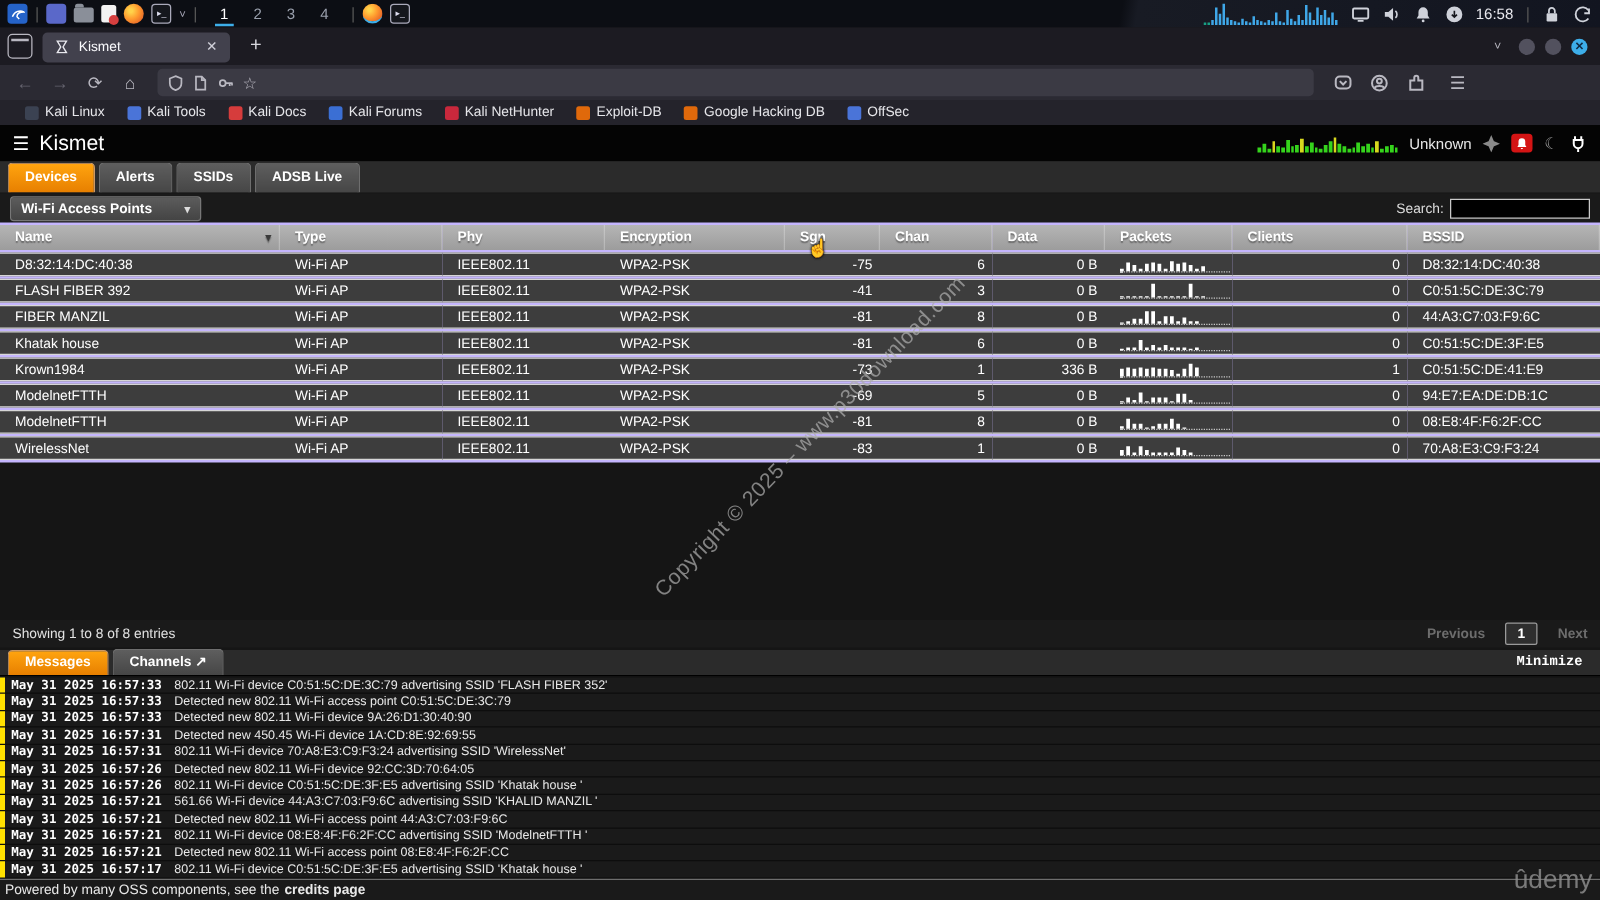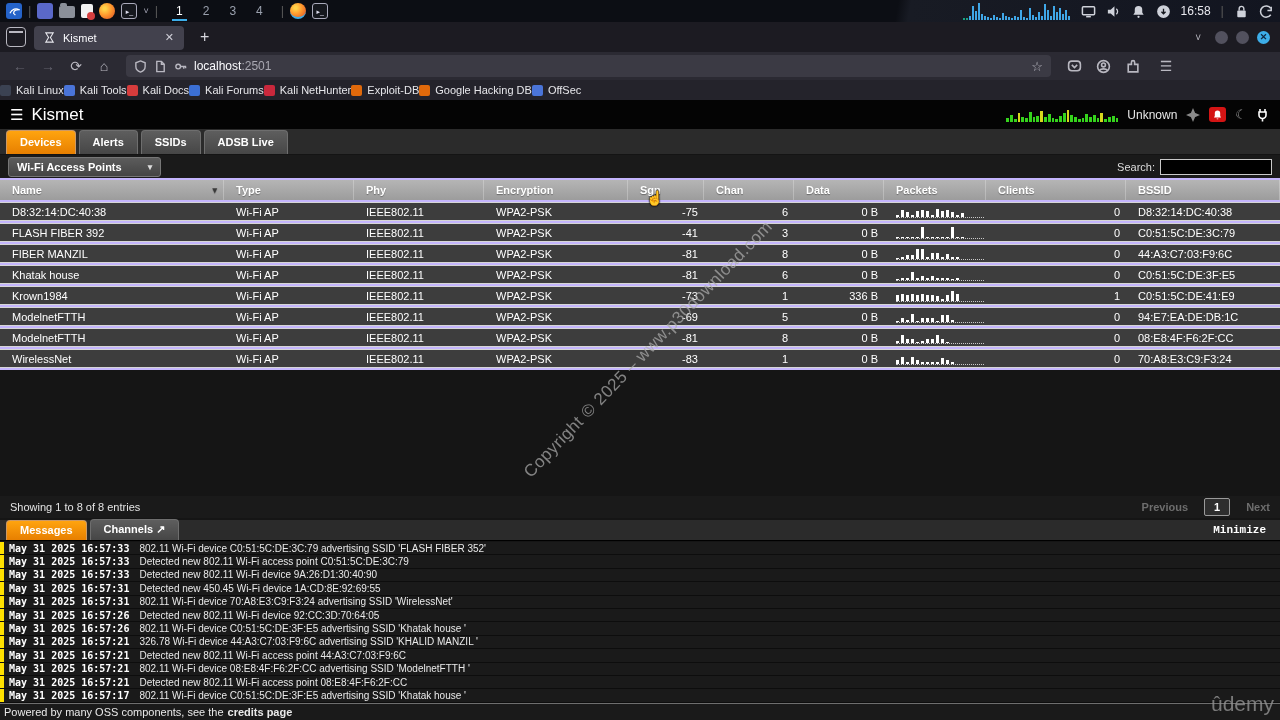--- a/index.html
+++ b/index.html
@@ -51,21 +51,21 @@
   .navbar { position:absolute; left:0; top:52px; width:1280px; height:28px; background:#2b2a33; display:flex; align-items:center; padding:0 8px; gap:4px; }
   .nav-btn { width:24px; text-align:center; font-size:14px; color:#b9b8c1; }
   .nav-btn.dim { color:#64636e; }
   .urlbar { flex:1; height:22px; margin:0 6px; background:#3b3a44; border-radius:4px; display:flex; align-items:center; padding:0 8px; gap:7px; max-width:925px; }
   .url-ico { width:13px; height:13px; stroke:#b9b8c1; fill:none; stroke-width:1.5; flex:0 0 auto; }
   .url-text { font-size:12px; color:#fbfbfe; flex:1; }
   .url-text .port { color:#a9a8b2; }
   .url-star { color:#b9b8c1; font-size:13px; }
   .nav-right { display:flex; align-items:center; gap:14px; padding:0 6px; }
 
-  .bookmarks { position:absolute; left:0; top:80px; width:1280px; height:20px; background:#24232b; display:flex; align-items:center; padding:0 0; }
+  .bookmarks { position:absolute; left:0; top:80px; width:1280px; height:20px; background:#24232b; display:flex; align-items:center; padding:0 20px; gap:18px; }
   .bm { display:flex; align-items:center; gap:5px; font-size:11px; color:#e6e6ea; }
   .bm i { width:11px; height:11px; border-radius:2px; display:inline-block; }
 
   
   .k-header { position:absolute; left:0; top:100px; width:1280px; height:29px; background:#040404; display:flex; align-items:center; padding:0 10px; }
   .k-burger { font-size:15px; color:#fff; margin-right:8px; }
   .k-title { font-size:17px; color:#fff; font-weight:400; }
   .k-head-right { margin-left:auto; display:flex; align-items:center; gap:9px; }
   .pktgraph { display:flex; align-items:flex-end; gap:1px; height:15px; width:112px; }
   .pktgraph i { display:block; width:3px; background:#35d41c; }
@@ -255,21 +255,20 @@
           <path d="M7 1 L12 3 V7 C12 10 10 12 7 13 C4 12 2 10 2 7 V3 z"></path>
         </svg>
       <svg class="url-ico" viewBox="0 0 14 14">
           <path d="M3 1.5 h5 l3 3 V12.5 h-8 z"></path>
           <path d="M8 1.5 v3 h3"></path>
         </svg>
       <svg class="url-ico" viewBox="0 0 14 14">
           <circle cx="4.5" cy="7" r="2.5"></circle>
           <path d="M7 7 h6 M10.5 7 v2.5 M12.5 7 v2"></path>
         </svg>
-      <span class="url-text"><span>localhost</span><span class="port">:2501</span></span>
       <span class="url-star">☆</span>
     </div>
     <span class="nav-right">
       <svg class="url-ico" viewBox="0 0 14 14" style="width:15px;height:15px">
           <rect x="1.5" y="2" width="11" height="9" rx="3"></rect>
           <path d="M4.5 5.5 L7 8 L9.5 5.5"></path>
         </svg>
       <svg class="url-ico" viewBox="0 0 14 14" style="width:15px;height:15px">
           <circle cx="7" cy="7" r="5.5"></circle>
           <circle cx="7" cy="5.5" r="1.8"></circle>
@@ -679,21 +678,21 @@
       <div class="msg">
         <span class="ts">May 31 2025 16:57:26</span>
         <span class="tx">Detected new 802.11 Wi-Fi device 92:CC:3D:70:64:05</span>
       </div>
       <div class="msg">
         <span class="ts">May 31 2025 16:57:26</span>
         <span class="tx">802.11 Wi-Fi device C0:51:5C:DE:3F:E5 advertising SSID 'Khatak house '</span>
       </div>
       <div class="msg">
         <span class="ts">May 31 2025 16:57:21</span>
-        <span class="tx">326.78 Wi-Fi device 44:A3:C7:03:F9:6C advertising SSID 'KHALID MANZIL '</span>
+        <span class="tx">561.66 Wi-Fi device 44:A3:C7:03:F9:6C advertising SSID 'KHALID MANZIL '</span>
       </div>
       <div class="msg">
         <span class="ts">May 31 2025 16:57:21</span>
         <span class="tx">Detected new 802.11 Wi-Fi access point 44:A3:C7:03:F9:6C</span>
       </div>
       <div class="msg">
         <span class="ts">May 31 2025 16:57:21</span>
         <span class="tx">802.11 Wi-Fi device 08:E8:4F:F6:2F:CC advertising SSID 'ModelnetFTTH '</span>
       </div>
       <div class="msg">

